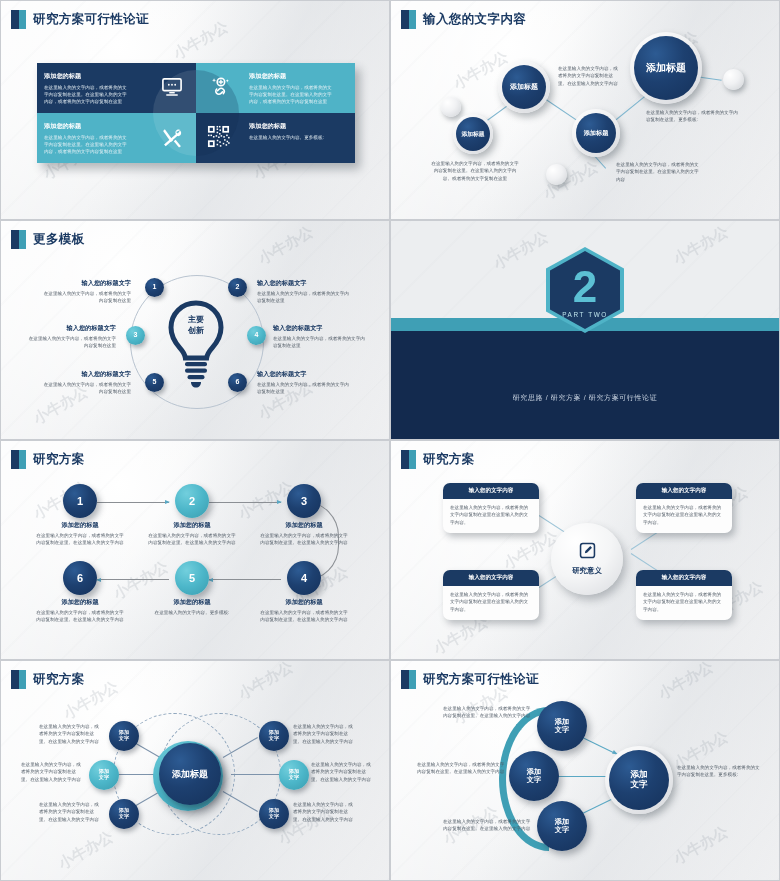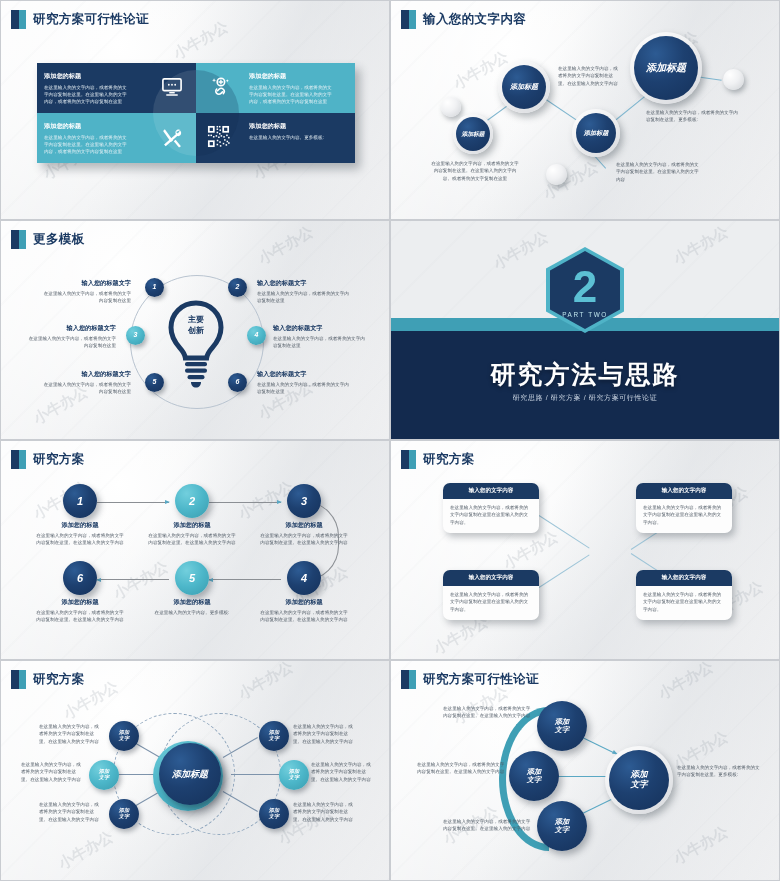--- a/index.html
+++ b/index.html
@@ -40,21 +40,21 @@
   .qc.right{text-align:left;}
   .qc.right .qt,.qc.right .qb{margin-left:46px;}
   .qc.left{text-align:left;}
   .bigcircle{position:absolute;left:50%;top:50%;width:86px;height:86px;margin:-43px;border-radius:50%;
              z-index:3;pointer-events:none;}
   .qicon{position:absolute;z-index:5;color:#fff;}
   .qicon svg{display:block;}
 
   
   .node{position:absolute;border-radius:50%;display:flex;align-items:center;justify-content:center;
-        color:#fff;font-weight:bold;text-align:center;line-height:1.15;z-index:5;font-style:italic;}
+        color:#fff;font-weight:bold;text-align:center;line-height:1.15;z-index:5;}
   .ring{position:absolute;border-radius:50%;background:linear-gradient(145deg,#ffffff,#d8dade);
         box-shadow:3px 4px 7px rgba(50,60,70,.35);z-index:4;}
   .navy{background:radial-gradient(circle at 34% 28%, #2d5b93 0%, #1d4070 45%, #15315a 100%);}
   .teal{background:radial-gradient(circle at 34% 28%, #72cfdd 0%, #4cb6c9 50%, #3a9cae 100%);}
   .txtblk{position:absolute;font-size:4.6px;line-height:1.6;color:#4a5560;z-index:5;}
   .ttlblk{position:absolute;font-size:6.2px;font-weight:bold;color:#1b3a63;z-index:5;}
   .smallpearl{position:absolute;border-radius:50%;
       background:radial-gradient(circle at 32% 28%, #ffffff 0%, #f0f1f3 45%, #cfd2d6 100%);
       box-shadow:2px 3px 5px rgba(50,60,70,.35);z-index:4;}
   .line{position:absolute;background:#7fb6cf;height:1px;transform-origin:0 50%;z-index:2;}
@@ -336,21 +336,20 @@
         <span style="left:140px;top:190px;color:rgba(190,205,225,.14);">小牛办公</span>
       </div>
       <div class="band"></div>
       <div class="bottom"></div>
       <div class="hex">
         <div class="hexin">
           <div class="hexnum">2</div>
           <div class="hexsub">PART TWO</div>
         </div>
       </div>
-      <div class="sectitle">研究方法与思路</div>
       <div class="secsub">研究思路 / 研究方案 / 研究方案可行性论证</div>
     </div>
   </div>
 
   <div class="slide">
     <div class="sheen"></div>
     <div class="wm"></div>
     <div class="wm2">
       <span style="left:30px;top:50px;">小牛办公</span>
       <span style="left:235px;top:50px;">小牛办公</span>
@@ -436,20 +435,29 @@
     </div>
     <div class="card" style="left:52px;top:129px;">
       <div class="ch">输入您的文字内容</div>
       <div class="cb">在这里输入您的文字内容，或者将您的文字内容复制在这里在这里输入您的文字内容。</div>
     </div>
     <div class="card" style="left:245px;top:129px;">
       <div class="ch">输入您的文字内容</div>
       <div class="cb">在这里输入您的文字内容，或者将您的文字内容复制在这里在这里输入您的文字内容。</div>
     </div>
 
+    <div class="hub" style="left:160px;top:82px;width:72px;height:72px;">
+      <span>
+        <svg width="17" height="17" viewBox="0 0 22 22">
+              <rect x="2" y="2" width="18" height="18" rx="3" fill="none" stroke="#1b3a63" stroke-width="2"></rect>
+              <path d="M14.6 5.2l2.2 2.2-6.4 6.4-2.8.6.6-2.8z" fill="#1b3a63"></path>
+            </svg>
+      </span>
+      <span class="hubtxt">研究意义</span>
+    </div>
   </div>
 
   <div class="slide">
     <div class="sheen"></div>
     <div class="wm"></div>
     <div class="wm2">
       <span style="left:235px;top:10px;">小牛办公</span>
       <span style="left:60px;top:30px;">小牛办公</span>
       <span style="left:275px;top:155px;">小牛办公</span>
       <span style="left:55px;top:180px;">小牛办公</span>

